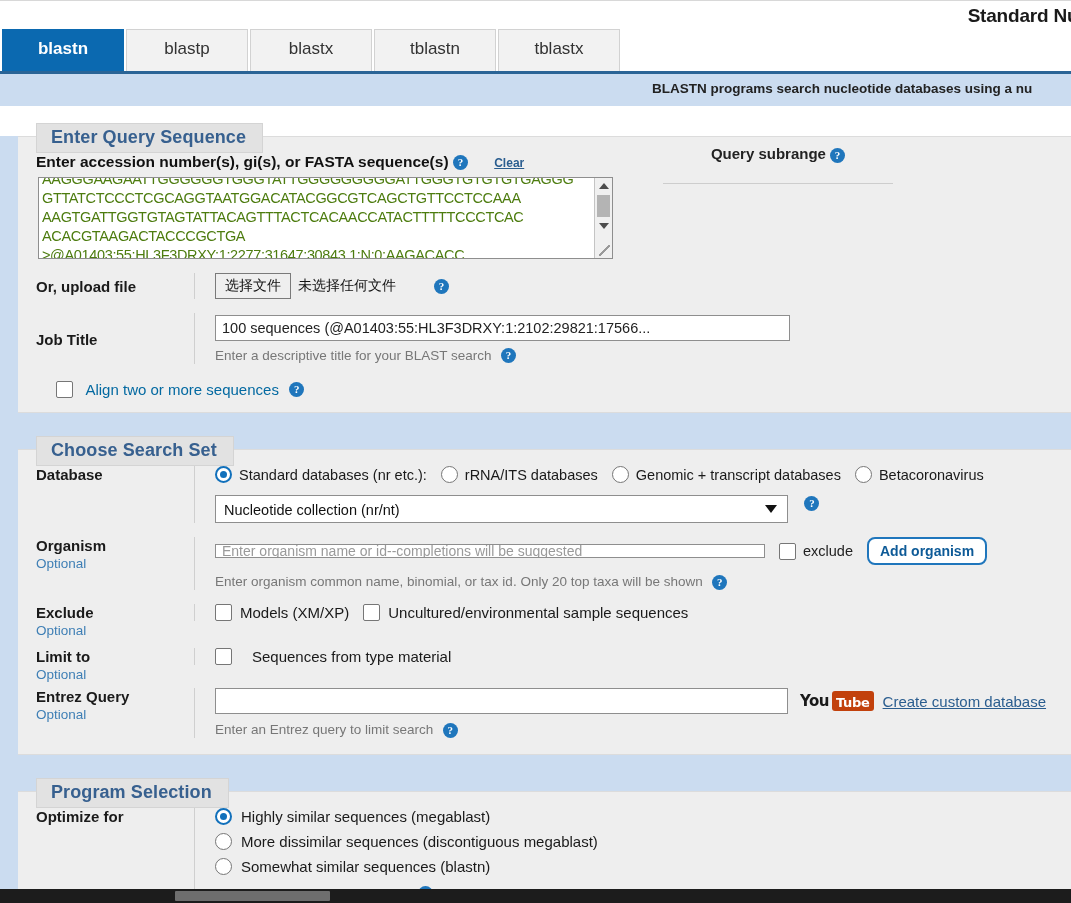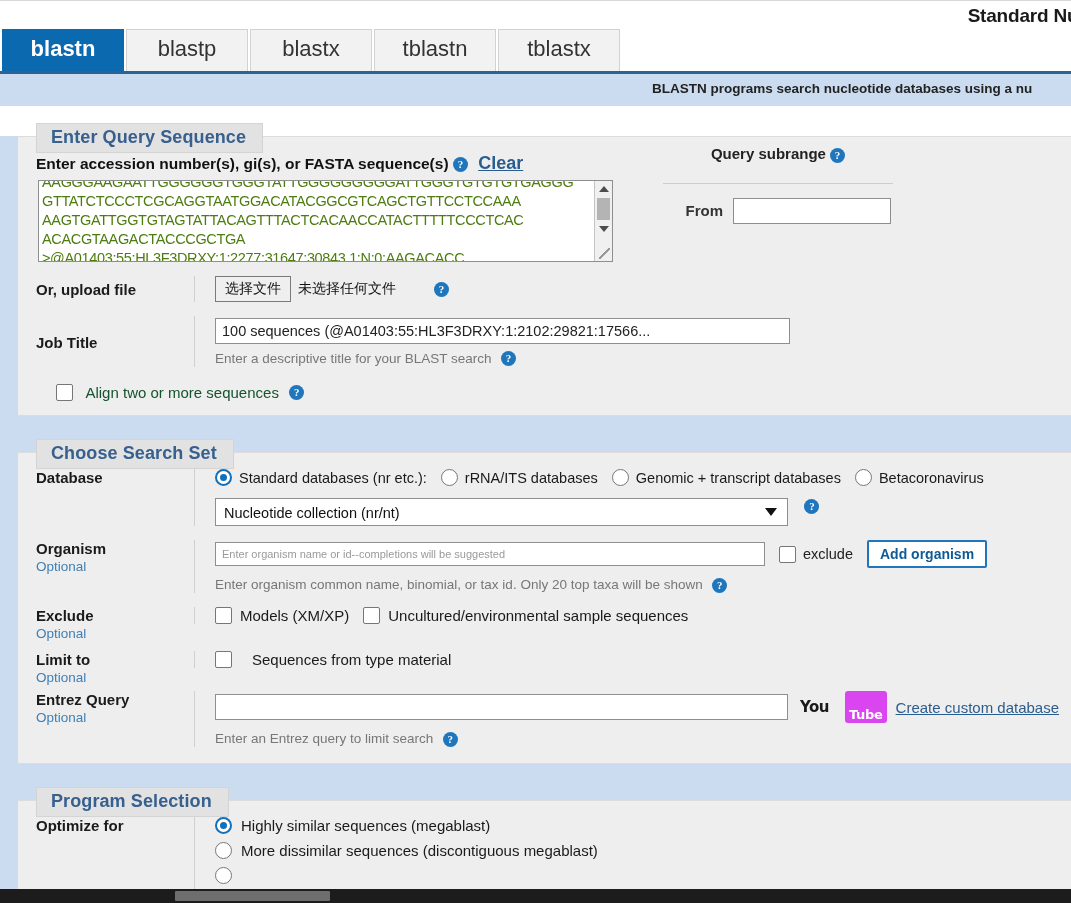--- a/index.html
+++ b/index.html
@@ -57,21 +57,21 @@
     background: #ffffff;
     padding-left: 2px;
     box-sizing: border-box;
   }
   .tab {
     display: inline-block;
     height: 50px;
     line-height: 38px;
     min-width: 122px;
     text-align: center;
-    font-size: 22px;
+    font-size: 17px;
     color: #333333;
     background: #f2f2f2;
     border: 1px solid #d2d2d2;
     border-bottom: none;
     box-sizing: border-box;
     margin-right: 2px;
     vertical-align: bottom;
     cursor: pointer;
     user-select: none;
   }
@@ -338,21 +338,21 @@
     font-size: 14px;
     padding: 3px 9px;
     color: #111;
     cursor: pointer;
     user-select: none;
   }
   #file-name { font-size: 14px; color: #111; margin-left: 7px; }
   #jobtitle { width: 575px; height: 26px; font-size: 14.5px; }
 
   #align-row { margin-top: 16px; padding-left: 38px; }
-  #align-row span.t { font-size: 15px; color: #14532d; margin-left: 8px; vertical-align: middle; }
+  #align-row span.t { font-size: 15px; color: #0369a1; margin-left: 8px; vertical-align: middle; }
 
   
   #sec-search { margin-top: 36px; padding: 16px 0 16px 0; }
   .db-opts { display: flex; align-items: center; gap: 0; font-size: 14.5px; color: #1a1a1a; white-space: nowrap; }
   .db-opts .opt { display: inline-flex; align-items: center; margin-right: 14px; }
   .db-opts .opt .t { margin-left: 7px; }
   #db-select {
     margin-top: 12px;
     width: 573px; height: 28px;
     border: 1px solid #8e8e8e;
@@ -367,50 +367,50 @@
     display: inline-block;
     vertical-align: middle;
   }
   #db-select .chev {
     position: absolute; right: 10px; top: 9px;
     width: 0; height: 0;
     border-left: 6px solid transparent;
     border-right: 6px solid transparent;
     border-top: 8px solid #111;
   }
-  #org-input { width: 550px; height: 24px; font-size: 11px; }
+  #org-input { width: 550px; height: 14px; font-size: 14px; }
   #add-organism {
     border: 2px solid #1f76bc;
-    border-radius: 2px;
+    border-radius: 8px;
     background: #ffffff;
     color: #0d5a97;
     font-weight: bold;
     font-size: 14px;
     padding: 4px 11px;
     cursor: pointer;
     user-select: none;
     white-space: nowrap;
   }
   #entrez-input { width: 573px; height: 26px; }
 
   
   .yt { display: inline-flex; align-items: center; vertical-align: middle; }
   .yt .you {
     font-size: 15px; font-weight: bold; color: #1a1a1a;
     font-family: "DejaVu Sans", sans-serif;
     letter-spacing: -0.5px;
   }
   .yt .tube {
-    background: #d946ef;
+    background: #c2410c;
     color: #ffffff;
     font-size: 13px;
     font-weight: bold;
     border-radius: 3px;
-    padding: 16px 4px 1px 4px;
-    margin-left: 16px;
+    padding: 4px 4px 1px 4px;
+    margin-left: 3px;
     font-family: "DejaVu Sans", sans-serif;
     letter-spacing: -0.3px;
   }
 
   
   #sec-program { margin-top: 36px; padding: 16px 0 20px 0; }
   .prog-opt { display: flex; align-items: center; margin-bottom: 8px; }
   .prog-opt .t { margin-left: 9px; font-size: 15px; color: #1a1a1a; }
   #prog-body { border-left: 1px solid #cfcfcf; padding-left: 20px; }
 
@@ -451,21 +451,21 @@
   </div>
 
   <div id="body-area">
 
     <div class="section" id="sec-query">
       <div class="legend">Enter Query Sequence</div>
 
       <div id="q-label">
         <span>Enter accession number(s), gi(s), or FASTA sequence(s)</span>
         <span class="help">?</span>
-        <a class="lnk" style="font-size:18px;margin-left:6px;">Clear</a>
+        <a class="lnk" style="font-size:12px;margin-left:22px;">Clear</a>
       </div>
 
       <div id="ta-wrap">
         <div id="ta-text">AAGGGAAGAATTGGGGGGTGGGTATTGGGGGGGGGATTGGGTGTGTGTGAGGG
 GTTATCTCCCTCGCAGGTAATGGACATACGGCGTCAGCTGTTCCTCCAAA
 AAGTGATTGGTGTAGTATTACAGTTTACTCACAACCATACTTTTTCCCTCAC
 ACACGTAAGACTACCCGCTGA
 &gt;@A01403:55:HL3F3DRXY:1:2277:31647:30843 1:N:0:AAGACACC</div>
         <div id="ta-scroll">
           <div class="sb-arrow up">
@@ -476,24 +476,20 @@
                 <span class="tri down"></span>
               </div>
         </div>
         <div id="ta-grip"></div>
       </div>
 
       <div id="subrange">
         <div class="sr-title">
           <span>Query subrange</span>
           <span class="help">?</span>
-        </div>
-        <div class="sr-row">
-          <div class="sr-lab">From</div>
-          <input type="text" value="" style="">
         </div>
       </div>
 
       <div class="sub-row">
         <div class="rlabel">Or, upload file</div>
         <div class="rbody divider-col">
           <span id="file-btn">选择文件</span>
           <span id="file-name">未选择任何文件</span>
           <span class="help" style="margin-left:38px;">?</span>
         </div>
@@ -625,20 +621,21 @@
           <div class="prog-opt">
             <span class="radio checked"></span>
             <span class="t">Highly similar sequences (megablast)</span>
           </div>
           <div class="prog-opt">
             <span class="radio"></span>
             <span class="t">More dissimilar sequences (discontiguous megablast)</span>
           </div>
           <div class="prog-opt">
             <span class="radio"></span>
+            <span class="t">Somewhat similar sequences (blastn)</span>
           </div>
           <div style="text-align:center;width:420px;margin-top:2px;">
             <span class="help">?</span>
           </div>
         </div>
       </div>
     </div>
 
   </div>
 </div>

